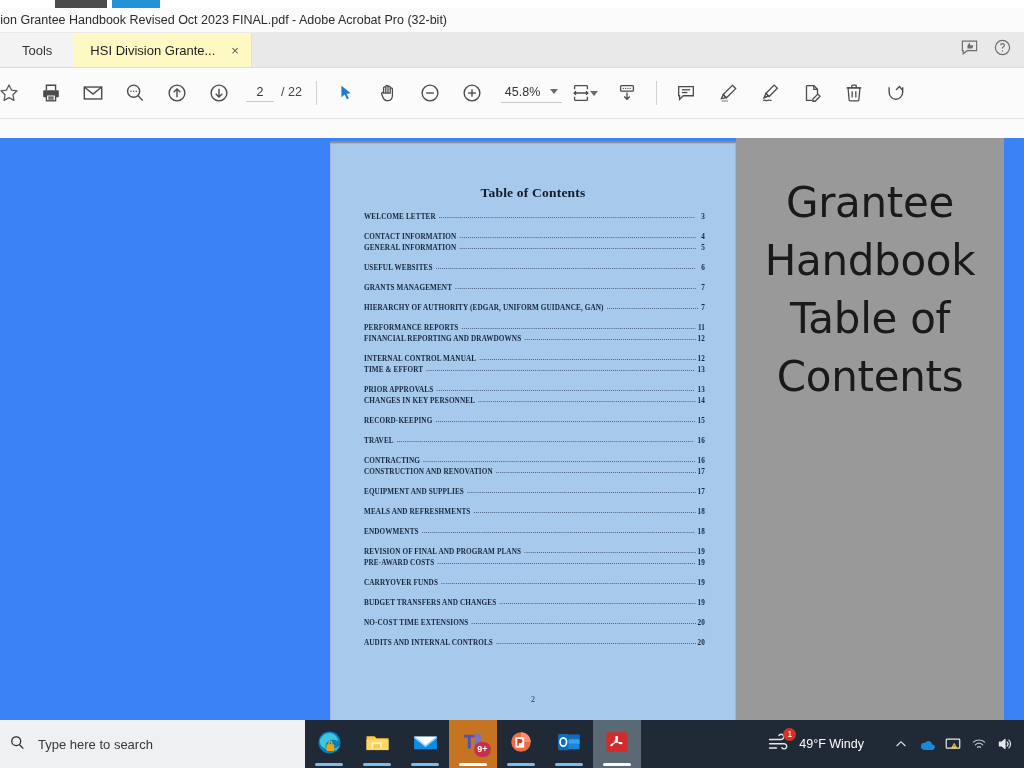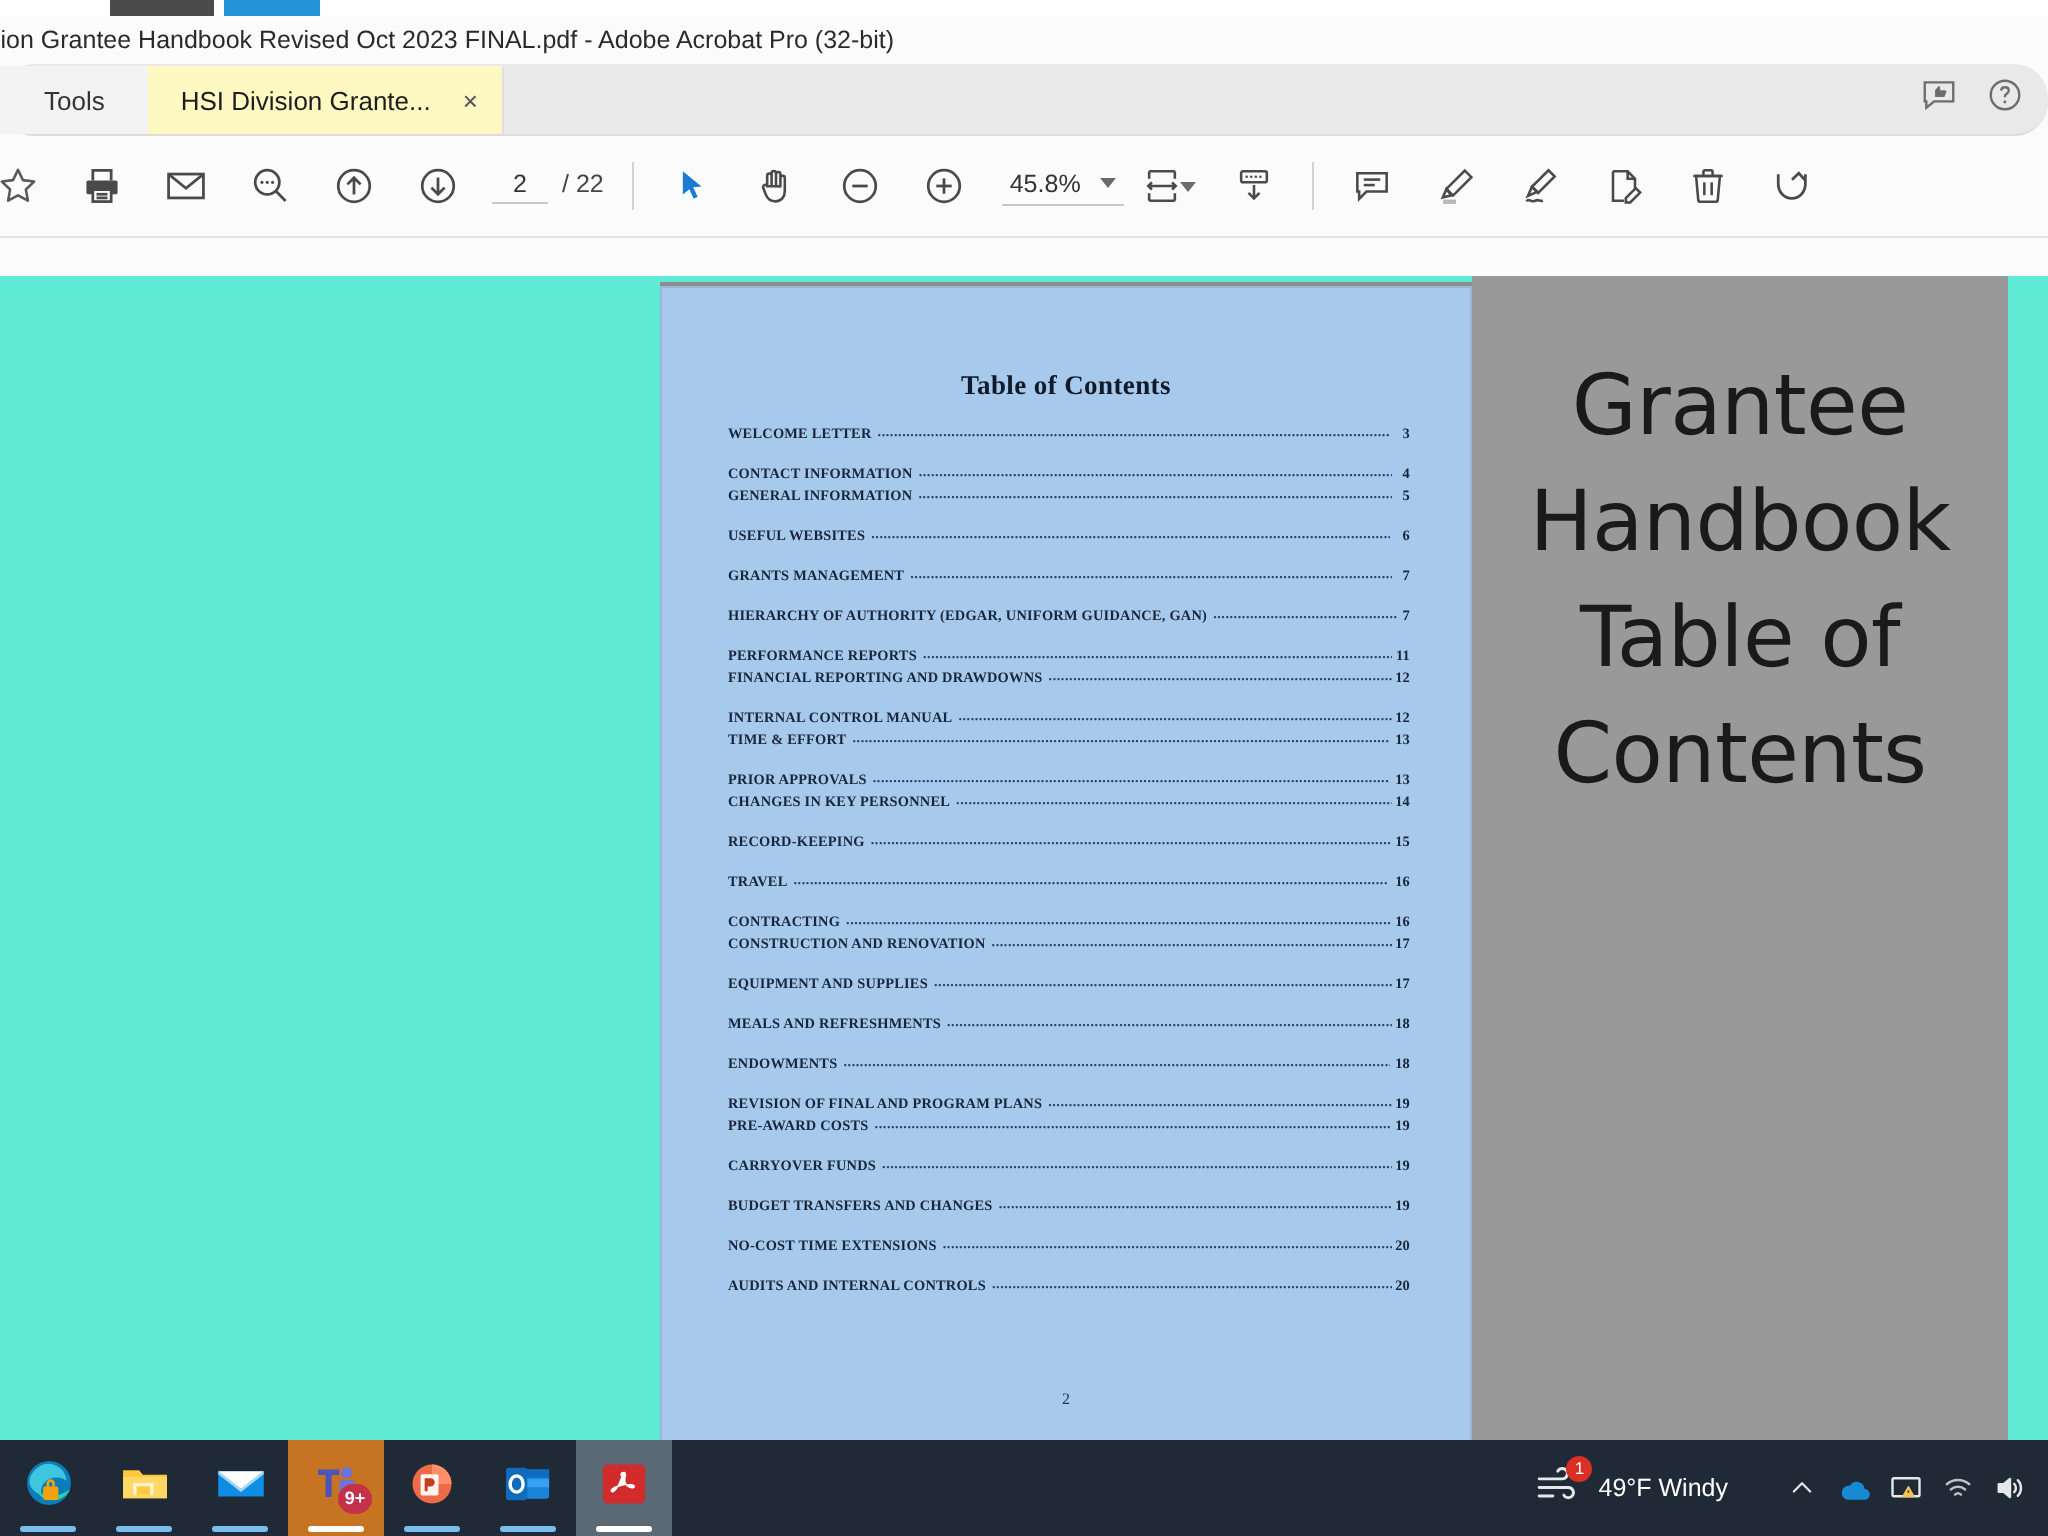--- a/index.html
+++ b/index.html
@@ -73,21 +73,20 @@
   }
 
   
   #tab-strip {
     position: relative;
     height: 35px;
     background: #e9e9e9;
     display: flex;
     align-items: flex-end;
     border-bottom: 1px solid #dcdcdc;
-    border-radius: 17px;
   }
   .tab {
     height: 34px;
     display: flex;
     align-items: center;
     font-size: 13px;
     color: #333;
     padding: 0 16px;
     background: #e9e9e9;
     cursor: default;
@@ -197,21 +196,21 @@
     border-right: 4px solid transparent;
     border-top: 5px solid #6b6b6b;
   }
 
   
   #viewer {
     position: absolute;
     top: 138px; left: 0;
     width: 1024px;
     height: 582px;
-    background: #5eead4;
+    background: #3b82f6;
     z-index: 1;
     overflow: hidden;
   }
   #page-shadow {
     position: absolute;
     left: 330px; top: 3px;
     width: 406px; height: 8px;
     background: #8e8e8e;
   }
   #pdf-page {
@@ -750,20 +749,29 @@
   </div>
 </div>
 
 <div id="caption-panel">
   <div id="caption-text">Grantee Handbook Table of Contents</div>
 </div>
 
 <div id="desktop-sliver"></div>
 <div id="taskbar">
 
+  <div id="search-pill">
+    <span>
+      <svg width="17" height="17" viewBox="0 0 24 24" fill="none" stroke="#2b2b2b" stroke-width="1.8">
+        <circle cx="10.2" cy="10.2" r="6.3"></circle>
+        <line x1="14.9" y1="15.2" x2="20.2" y2="20.6"></line>
+      </svg>
+    </span>
+    <span id="search-placeholder">Type here to search</span>
+  </div>
 
   <div id="task-icons">
 
     <div class="task-btn">
       <span>
         <svg width="27" height="27" viewBox="0 0 32 32">
           <circle cx="16" cy="16" r="13" fill="#0c7dbb"></circle>
           <path d="M4.5 13.5c2-6 8-10 13.5-8.6C23 6.2 26 10 26.4 14.6c-4-2.6-9.3-2.4-12.6.6-2.4 2.2-3.1 5.3-2 8.2C7.3 21.8 3.6 18.2 4.5 13.5z" fill="#3ec6e0"></path>
           <path d="M28.5 19.8c-2.5 5-8.4 7.6-13.6 6-3.4-1.1-5.6-3.3-6.2-6.4 1.9 3 5.6 4.6 9.9 4.2 4.1-.4 7.4-2.2 9.9-3.8z" fill="#2cd3a4"></path>
           <rect x="12.5" y="18" width="9" height="8" rx="1.2" fill="#f2a20c"></rect>

